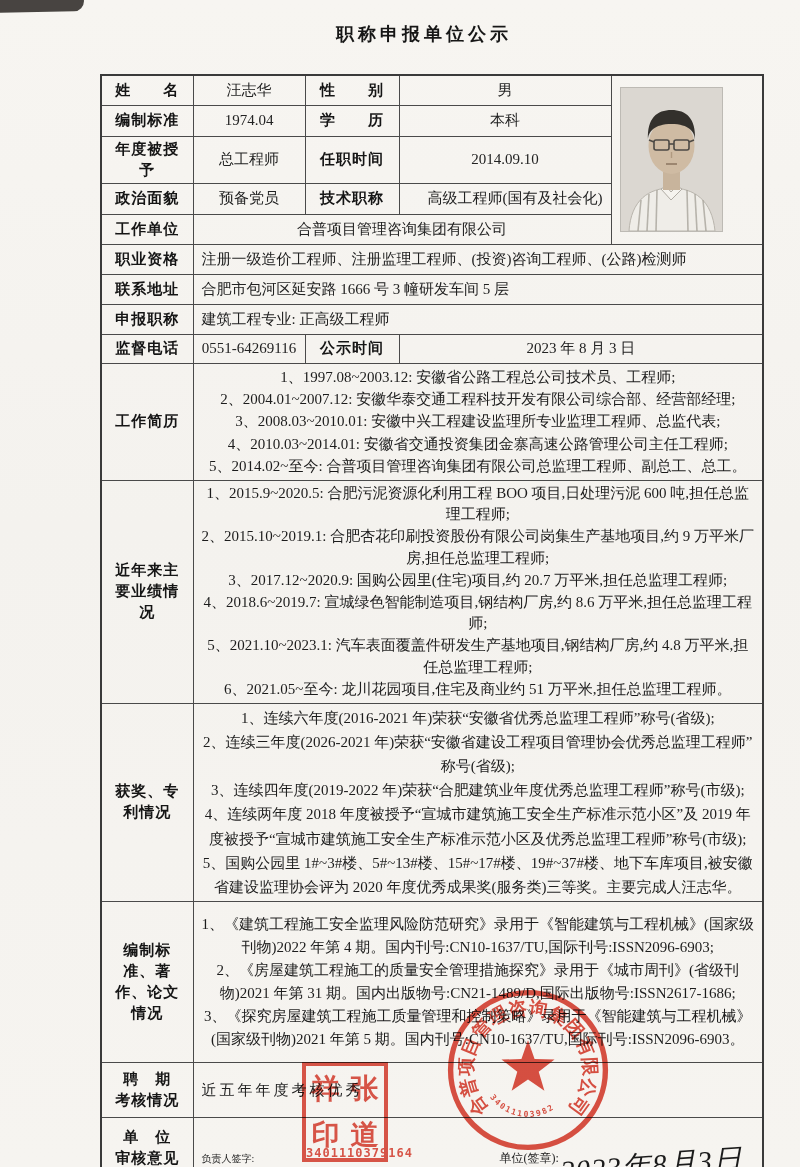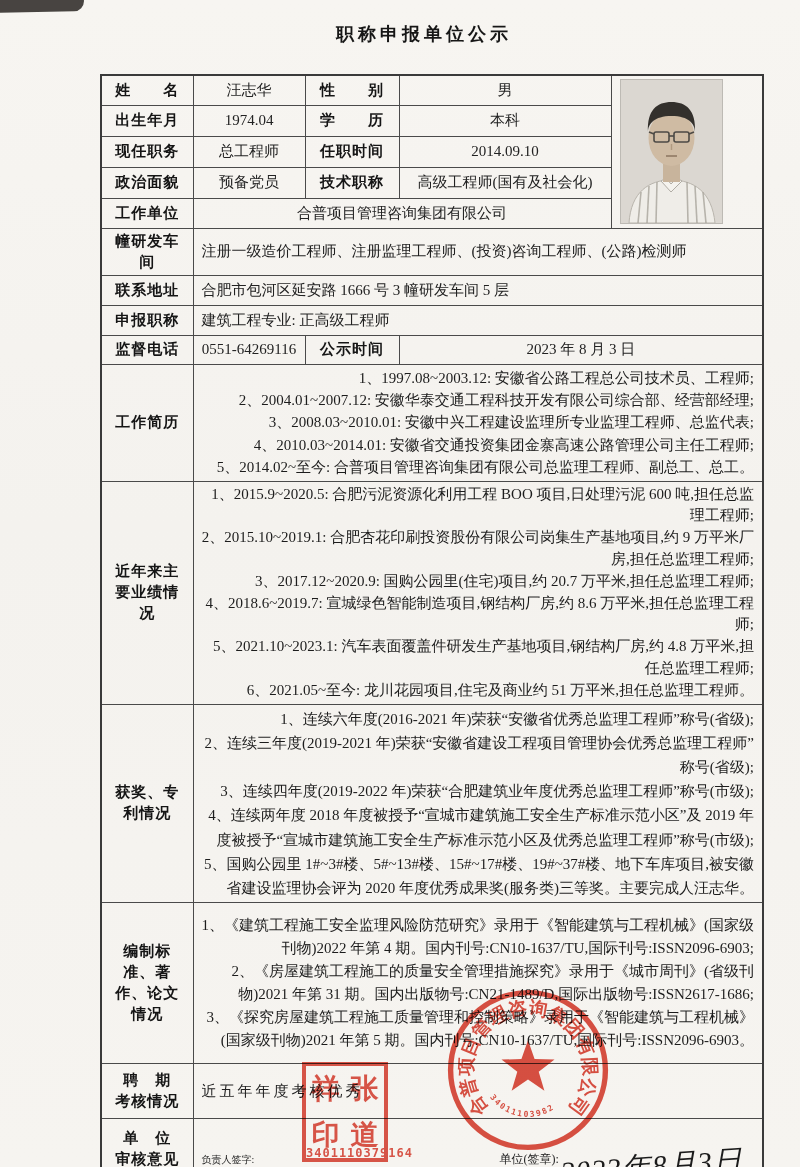--- a/index.html
+++ b/index.html
@@ -32,22 +32,22 @@
     vertical-align:middle;
     overflow:hidden;
   }
   table.form{border:2px solid #3a3a3a;}
   td.lbl{
     text-align:center;font-weight:600;font-size:15.5px;color:#151515;
     white-space:pre-line;padding:2px 12px;letter-spacing:1px;
   }
   td.val{text-align:center;color:#222;margin-top:35px;}
   td.val-left{text-align:left;color:#222;}
-  td.small{font-size:13.5px;letter-spacing:0;}
-  td.block{vertical-align:top;padding:5px 8px 4px 9px;text-align:right;}
+  td.small{font-size:13.5px;letter-spacing:0;text-align:right;}
+  td.block{vertical-align:top;padding:5px 8px 4px 9px;text-align:center;}
   .line{margin:0 0 0 0;}
   .resume-line{line-height:22.4px;}
   .ach-line{line-height:21.8px;}
   .awd-line{line-height:24.2px;}
   .pub-line{line-height:23px;}
   td.assess{text-align:left;font-size:19px;letter-spacing:3px;color:#222;}
   
   td.photo-cell{padding:2px 0 2px 2px;vertical-align:middle;}
   .photo{width:101px;height:143px;background:#e3e0da;border:1px solid #bdbab4;display:block;}
   
@@ -134,43 +134,43 @@
             <line x1="33" y1="54" x2="28" y2="52"></line>
                 <line x1="68" y1="54" x2="73" y2="52"></line>
           </g>
 
           <line x1="45" y1="76" x2="56" y2="76" stroke="#8f7a63" stroke-width="1.6"></line>
           <line x1="50.5" y1="64" x2="50.5" y2="70" stroke="#b09a80" stroke-width="1.4"></line>
         </svg>
       </td>
     </tr>
     <tr style="height:31px">
-      <td class="lbl">出生年月</td>
+      <td class="lbl">编制标准</td>
       <td class="val">1974.04</td>
       <td class="lbl">学　　历</td>
       <td class="val">本科</td>
     </tr>
     <tr style="height:31px">
-      <td class="lbl">现任职务</td>
+      <td class="lbl">年度被授予</td>
       <td class="val">总工程师</td>
       <td class="lbl">任职时间</td>
       <td class="val">2014.09.10</td>
     </tr>
     <tr style="height:31px">
       <td class="lbl">政治面貌</td>
       <td class="val">预备党员</td>
       <td class="lbl">技术职称</td>
       <td class="val small">高级工程师(国有及社会化)</td>
     </tr>
     <tr style="height:30px">
       <td class="lbl">工作单位</td>
       <td class="val" colspan="3">合普项目管理咨询集团有限公司</td>
     </tr>
     <tr style="height:30px">
-      <td class="lbl">幢研发车间</td>
+      <td class="lbl">职业资格</td>
       <td class="val-left" colspan="4">注册一级造价工程师、注册监理工程师、(投资)咨询工程师、(公路)检测师</td>
     </tr>
     <tr style="height:30px">
       <td class="lbl">联系地址</td>
       <td class="val-left" colspan="4">合肥市包河区延安路 1666 号 3 幢研发车间 5 层</td>
     </tr>
     <tr style="height:30px">
       <td class="lbl">申报职称</td>
       <td class="val-left" colspan="4">建筑工程专业: 正高级工程师</td>
     </tr>
@@ -198,21 +198,21 @@
         <div class="line ach-line">3、2017.12~2020.9: 国购公园里(住宅)项目,约 20.7 万平米,担任总监理工程师;</div>
         <div class="line ach-line">4、2018.6~2019.7: 宣城绿色智能制造项目,钢结构厂房,约 8.6 万平米,担任总监理工程师;</div>
         <div class="line ach-line">5、2021.10~2023.1: 汽车表面覆盖件研发生产基地项目,钢结构厂房,约 4.8 万平米,担任总监理工程师;</div>
         <div class="line ach-line">6、2021.05~至今: 龙川花园项目,住宅及商业约 51 万平米,担任总监理工程师。</div>
       </td>
     </tr>
     <tr style="height:196px">
       <td class="lbl">获奖、专利情况</td>
       <td class="block" colspan="4">
         <div class="line awd-line">1、连续六年度(2016-2021 年)荣获“安徽省优秀总监理工程师”称号(省级);</div>
-        <div class="line awd-line">2、连续三年度(2019-2021 年)荣获“安徽省建设工程项目管理协会优秀总监理工程师”称号(省级);</div>
+        <div class="line awd-line">2、连续三年度(2026-2021 年)荣获“安徽省建设工程项目管理协会优秀总监理工程师”称号(省级);</div>
         <div class="line awd-line">3、连续四年度(2019-2022 年)荣获“合肥建筑业年度优秀总监理工程师”称号(市级);</div>
         <div class="line awd-line">4、连续两年度 2018 年度被授予“宣城市建筑施工安全生产标准示范小区”及 2019 年度被授予“宣城市建筑施工安全生产标准示范小区及优秀总监理工程师”称号(市级);</div>
         <div class="line awd-line">5、国购公园里 1#~3#楼、5#~13#楼、15#~17#楼、19#~37#楼、地下车库项目,被安徽省建设监理协会评为 2020 年度优秀成果奖(服务类)三等奖。主要完成人汪志华。</div>
       </td>
     </tr>
     <tr style="height:161px">
       <td class="lbl">编制标准、著作、论文情况</td>
       <td class="block" colspan="4">
         <div class="line pub-line">1、《建筑工程施工安全监理风险防范研究》录用于《智能建筑与工程机械》(国家级刊物)2022 年第 4 期。国内刊号:CN10-1637/TU,国际刊号:ISSN2096-6903;</div>
         <div class="line pub-line">2、《房屋建筑工程施工的质量安全管理措施探究》录用于《城市周刊》(省级刊物)2021 年第 31 期。国内出版物号:CN21-1489/D,国际出版物号:ISSN2617-1686;</div>

